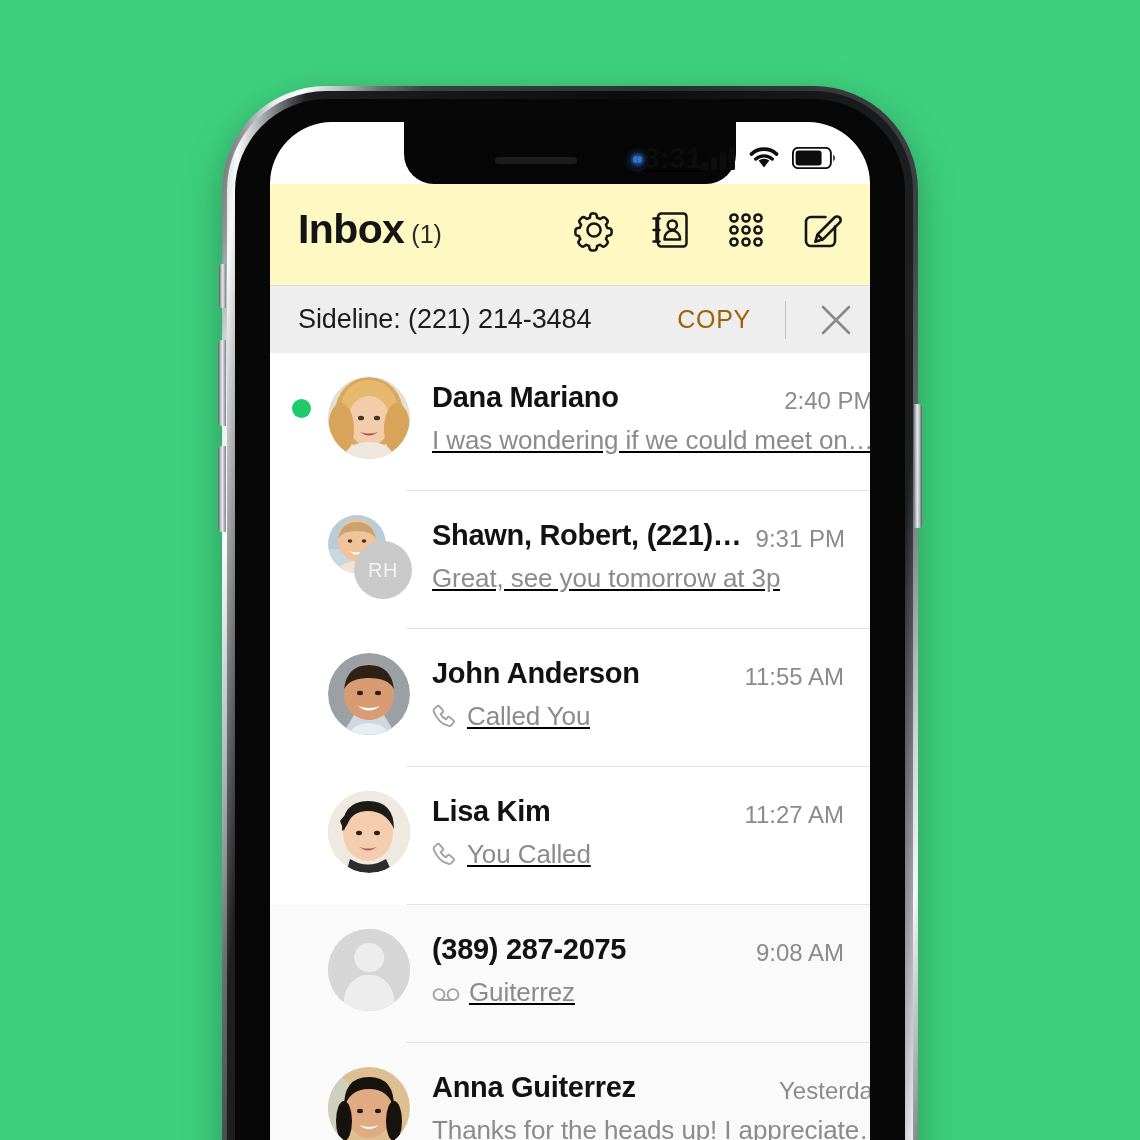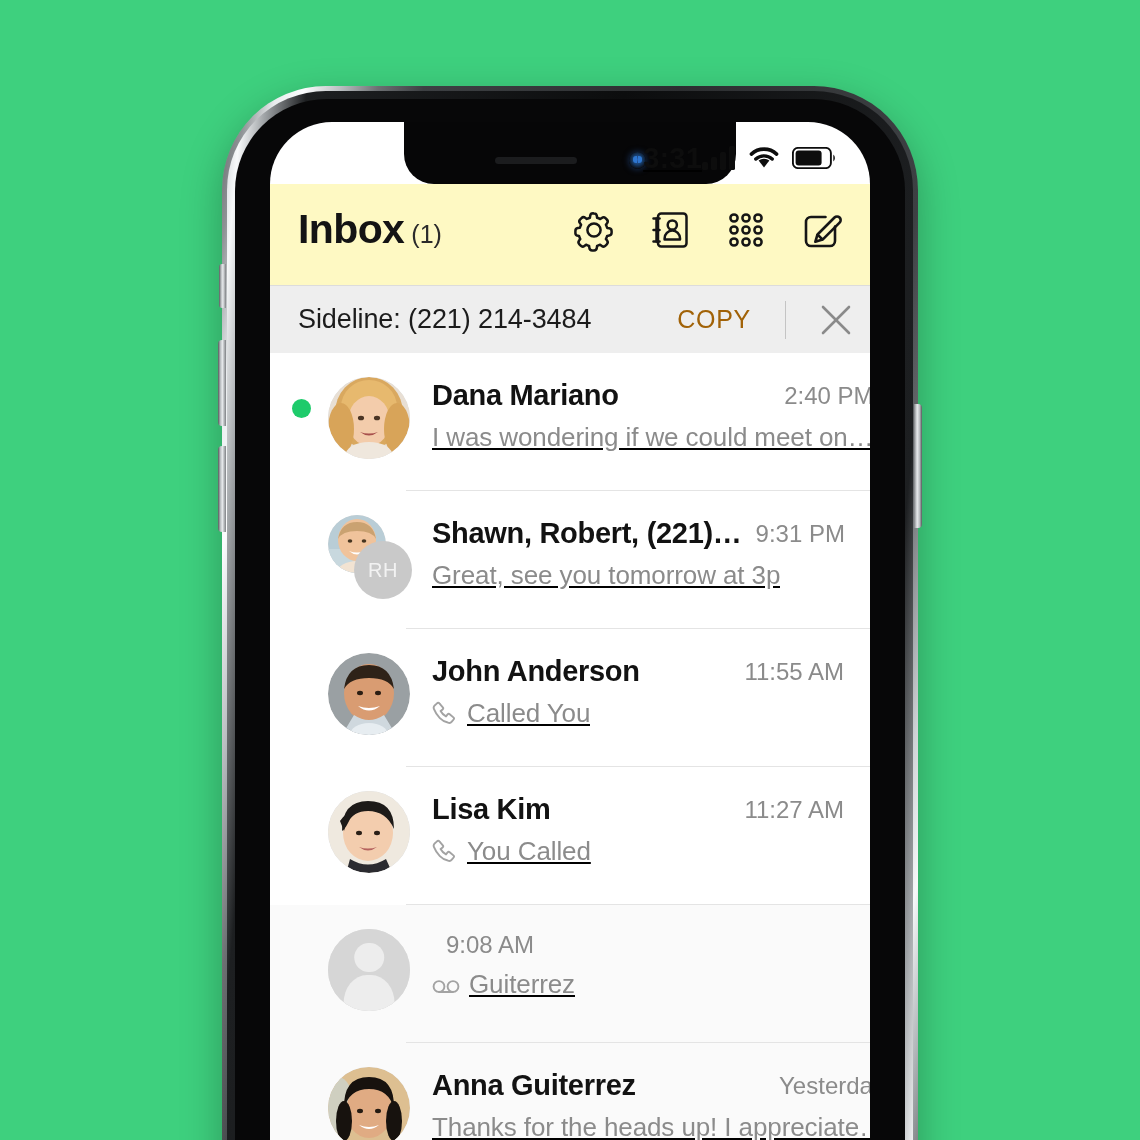--- a/index.html
+++ b/index.html
@@ -163,21 +163,21 @@
     transform:translateX(-50%);
     width:62%; height:58%; border-radius:46% 46% 0 0 / 60% 60% 0 0; background:#ededed;
   }
 
   .row-body { flex: 1; margin-left: 22px; padding-right: 26px; padding-top: 26px; position: relative; }
   .row-top { display: flex; align-items: center; }
   .row-name {
     font-size: 29px; font-weight: 700; color: #121212; letter-spacing: -.3px;
     flex: 1; white-space: nowrap; overflow: hidden;
   }
-  .row-time { font-size: 24px; color: #8b8b8b; margin-left: 14px; white-space: nowrap; }
+  .row-time { font-size: 24px; color: #8b8b8b; margin-left: 14px; white-space: nowrap; margin-top: 8px; }
   .row-sub { display: flex; align-items: center; margin-top: 10px; text-decoration: underline; }
   .row-preview { font-size: 26px; color: #8b8b8b; white-space: nowrap; overflow: hidden; letter-spacing: -.1px; }
   .sub-icon { margin-right: 9px; display: flex; align-items: center; color: #a0a0a0; }
   .divider {
     position: absolute; left: 0; right: 0; bottom: 0;
     height: 1px; background: #e4e4e4;
     margin-left: 136px; margin-right: 0;
   }
 
   svg { display: block; }
@@ -462,20 +462,21 @@
 
       <div class="row dim">
         <div class="unread-spacer"></div>
         <div class="avatar-wrap">
           <div class="avatar">
             <div class="ph-silhouette"></div>
           </div>
         </div>
         <div class="row-body">
           <div class="row-top">
+            <div class="row-name">(389) 287-2075</div>
             <div class="row-time">9:08 AM</div>
           </div>
           <div class="row-sub">
             <span class="sub-icon">
               <svg width="28" height="20" viewBox="0 0 28 20">
                 <circle cx="7" cy="11.5" r="5.4" fill="none" stroke="#a3a3a3" stroke-width="1.9"></circle>
                 <circle cx="21" cy="11.5" r="5.4" fill="none" stroke="#a3a3a3" stroke-width="1.9"></circle>
                 <line x1="7" y1="17" x2="21" y2="17" stroke="#a3a3a3" stroke-width="1.9" stroke-linecap="round"></line>
               </svg>
             </span>

